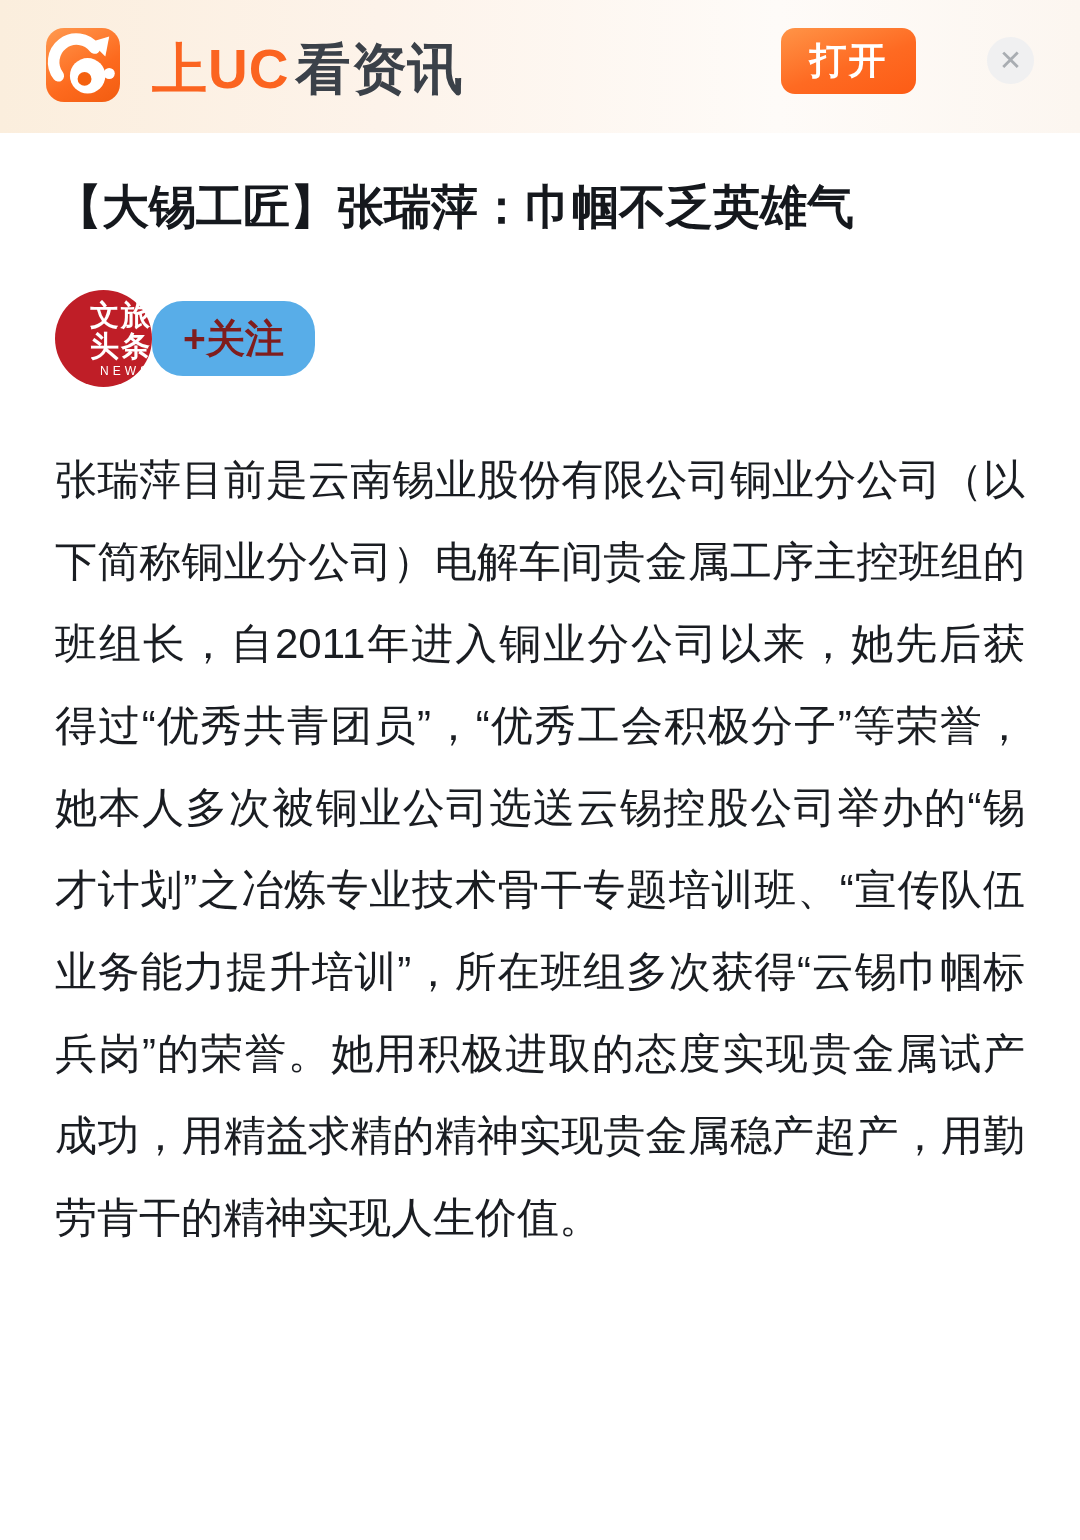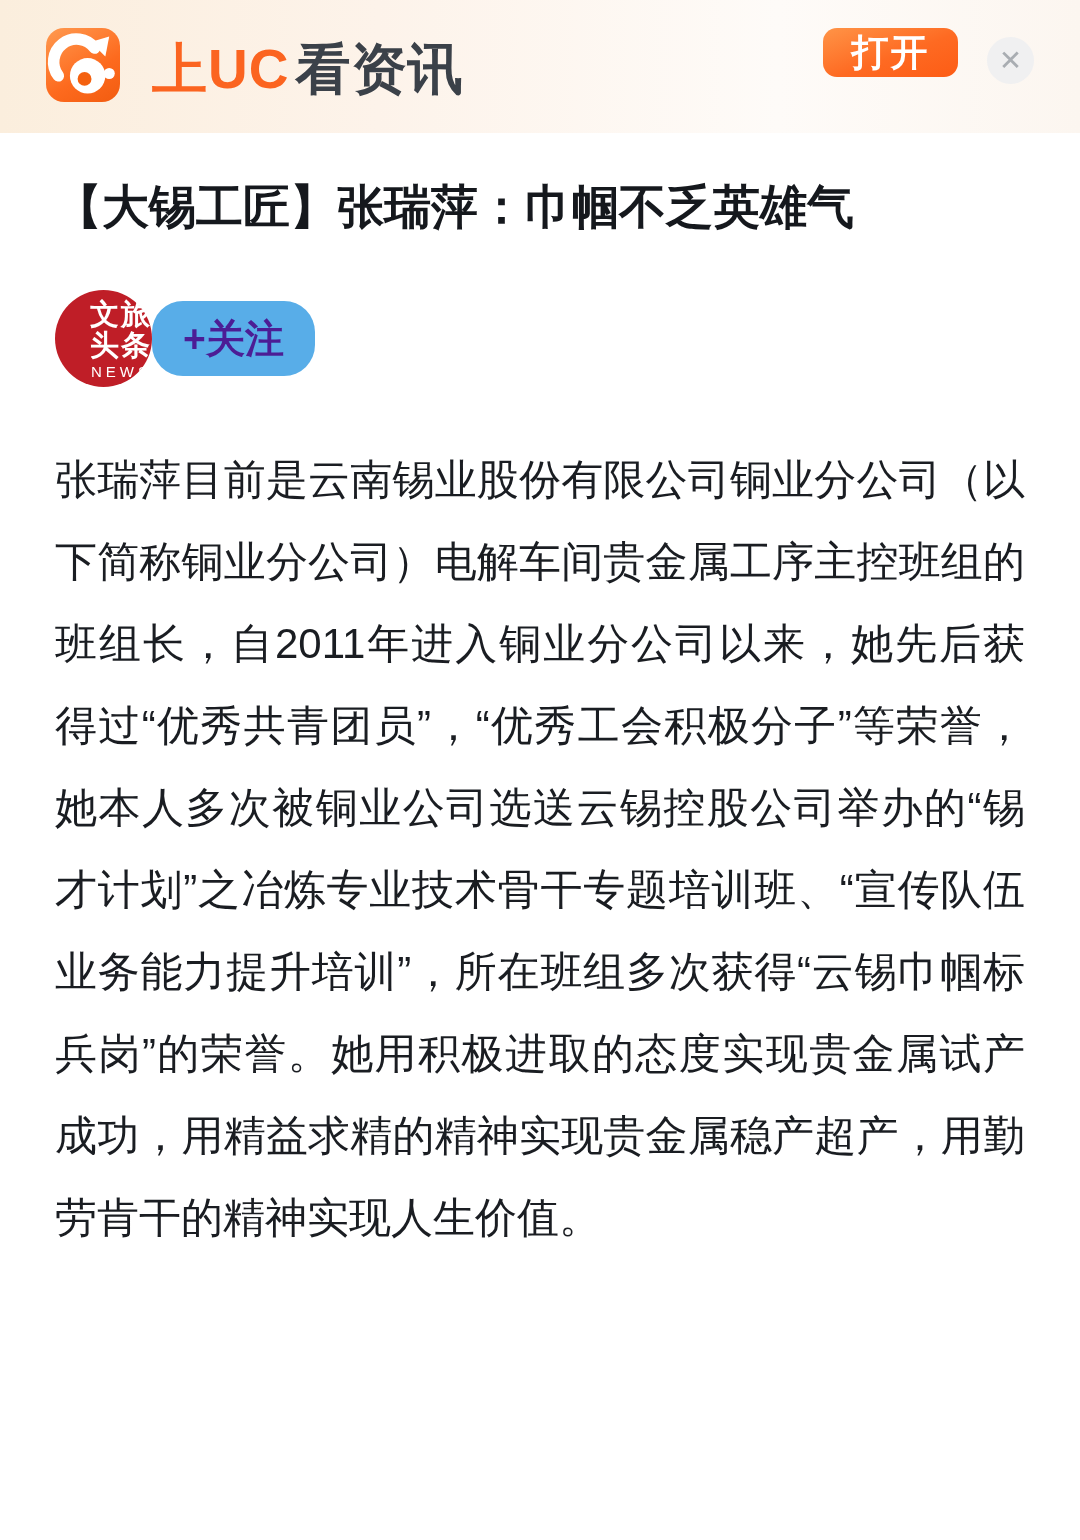--- a/index.html
+++ b/index.html
@@ -27,22 +27,22 @@
   .uc-logo svg { display: block; width: 74px; height: 74px; }
   .brand {
     position: absolute; left: 152px; top: 0; height: 140px;
     display: flex; align-items: center;
     font-size: 55px; font-weight: 800; letter-spacing: 1px;
     white-space: nowrap;
   }
   .brand .orange { color: #fb6420; }
   .brand .dark { color: #3b4149; margin-left: 6px; font-weight: 700; }
   .open-btn {
-    position: absolute; left: 823px; top: 28px;
-    width: 135px; height: 49px;
+    position: absolute; left: 781px; top: 28px;
+    width: 135px; height: 66px;
     border-radius: 14px;
     background: linear-gradient(160deg, #ff9447 0%, #fe6a22 55%, #fd5c15 100%);
     color: #ffffff; font-size: 37px; font-weight: 700;
     display: flex; align-items: center; justify-content: center;
     letter-spacing: 2px;
     cursor: pointer;
   }
   .close-btn {
     position: absolute; left: 987px; top: 37px;
     width: 47px; height: 47px; border-radius: 50%;
@@ -69,37 +69,37 @@
   .avatar {
     width: 97px; height: 97px; border-radius: 50%;
     background: #bf1e27;
     color: #ffffff;
     display: flex; flex-direction: column;
     align-items: flex-end; justify-content: center;
     flex: 0 0 auto;
     line-height: 1;
   }
   .avatar .zh { font-size: 29px; font-weight: 700; line-height: 31px; letter-spacing: 2px; }
-  .avatar .en { font-size: 15px; letter-spacing: 4px; margin-top: 3px; }
+  .avatar .en { font-size: 12px; letter-spacing: 4px; margin-top: 3px; }
   .author-info { margin-left: 26px; flex: 1 1 auto; min-width: 0; }
   .author-name {
     font-size: 43px; font-weight: 700; color: #1b1e23;
     line-height: 1.1;
   }
   .author-meta {
     margin-top: 10px;
     font-size: 35px; color: #949fa9;
     white-space: nowrap; overflow: hidden;
   }
   .follow-btn {
     flex: 0 0 auto;
     width: 163px; height: 75px;
     border-radius: 31px;
     background: #58ade8;
-    color: #4c1d95; font-size: 39px; font-weight: 600;
+    color: #7f1d1d; font-size: 39px; font-weight: 600;
     display: flex; align-items: center; justify-content: center;
     cursor: pointer;
   }
 
   .body-text {
     margin-top: 52px;
     font-size: 42px; line-height: 82px;
     color: #1a1d22;
     text-align: justify;
     text-justify: inter-ideograph;

